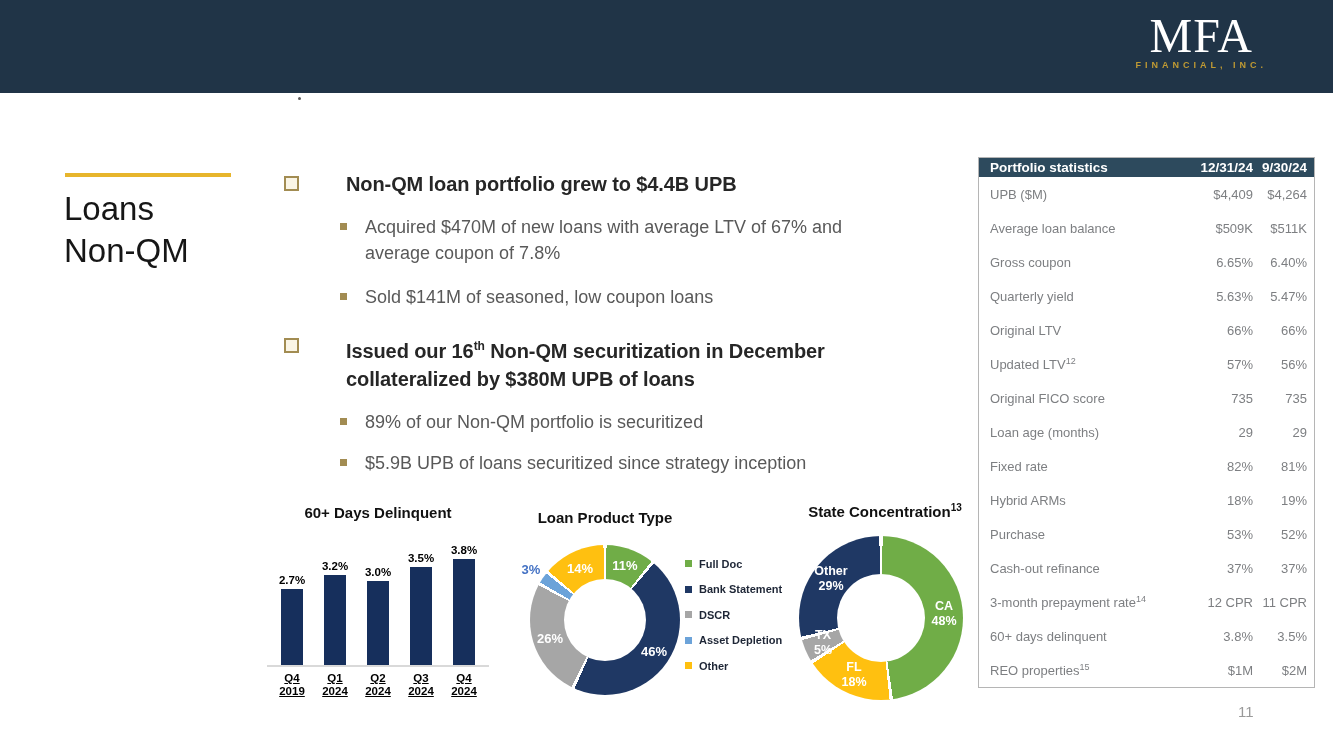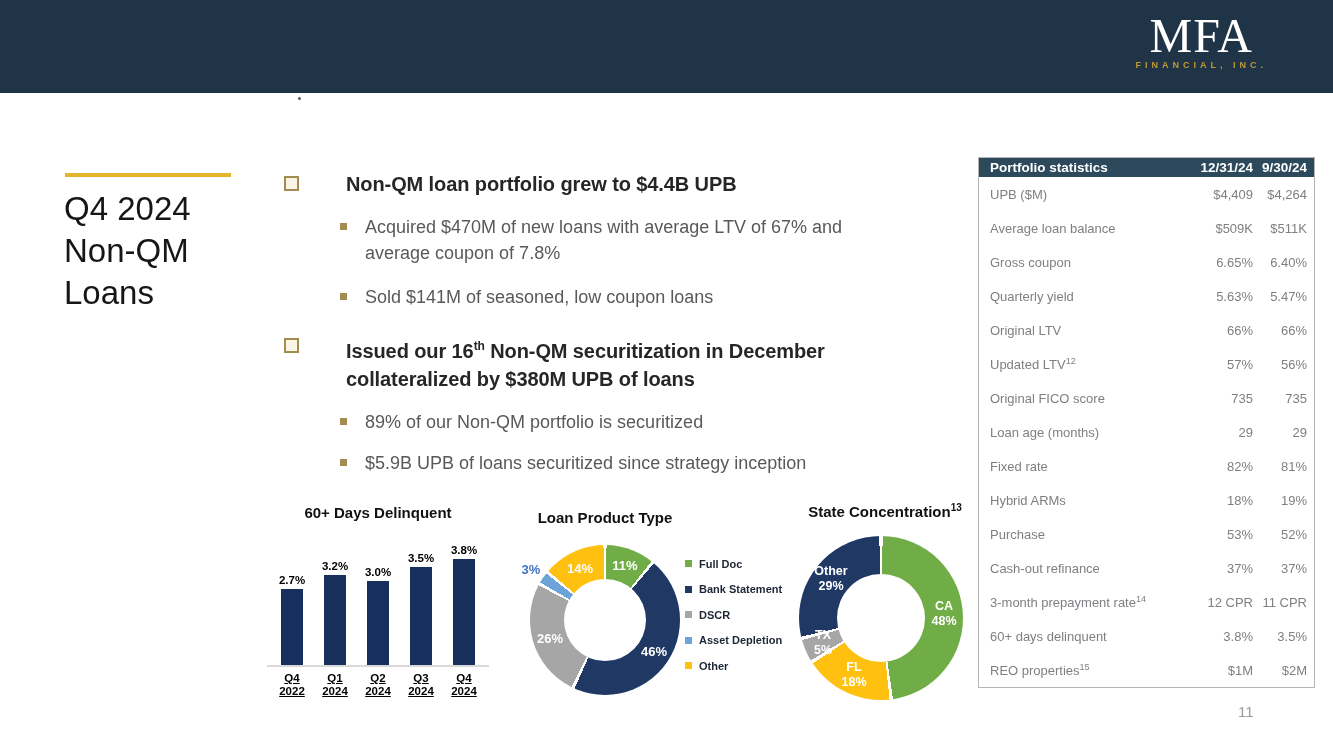--- a/index.html
+++ b/index.html
@@ -74,23 +74,22 @@
   <div class="topbar">
     <div class="logo">
       <div class="logo-mfa">MFA</div>
       <div class="logo-sub">FINANCIAL, INC.</div>
     </div>
   </div>
   <div class="speck"></div>
 
   <div class="accent-rule"></div>
   <div class="page-title">
-    <div>Q4 2024</div>
+    <div>Loans</div>
     <div>Non-QM</div>
-    <div>Loans</div>
   </div>
 
   <div class="bullets">
     <div class="b-item mb16">
       <span class="b-square"></span>
       <span class="b-text">Non-QM loan portfolio grew to $4.4B UPB</span>
     </div>
     <div class="sub-item mb18">
       <span class="s-square"></span>
       <span class="s-text">Acquired $470M of new loans with average LTV of 67% and average coupon of 7.8%</span>
@@ -134,21 +133,21 @@
         </div>
         <div class="bc-col">
           <div class="bc-val">3.8%</div>
           <div class="bc-bar" style="height: 106px; background: rgb(22, 47, 92);"></div>
         </div>
       </div>
     <div class="bc-axis"></div>
     <div class="bc-labels">
         <div class="bc-xlab">
           <div>Q4</div>
-          <div>2022</div>
+          <div>2019</div>
         </div>
         <div class="bc-xlab">
           <div>Q1</div>
           <div>2024</div>
         </div>
         <div class="bc-xlab">
           <div>Q2</div>
           <div>2024</div>
         </div>
         <div class="bc-xlab">

